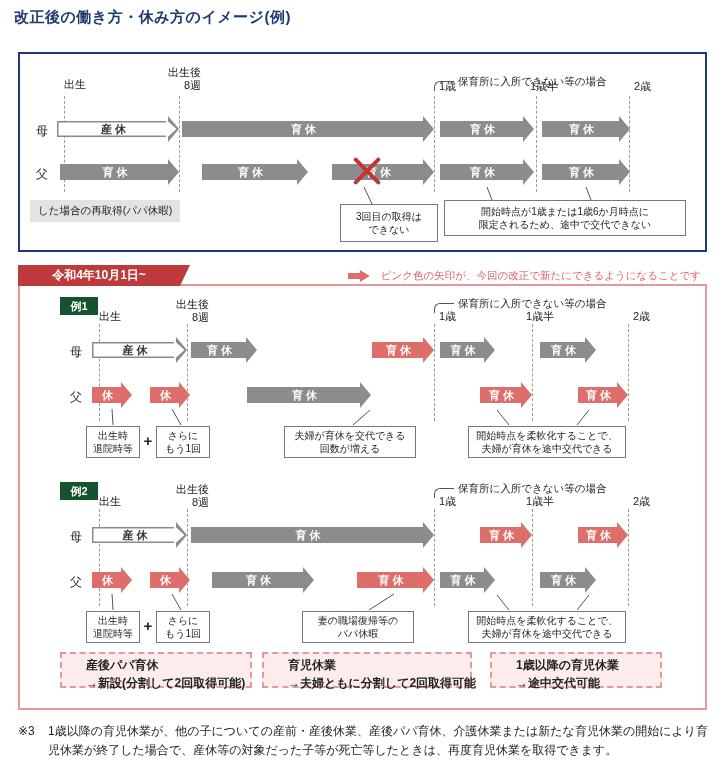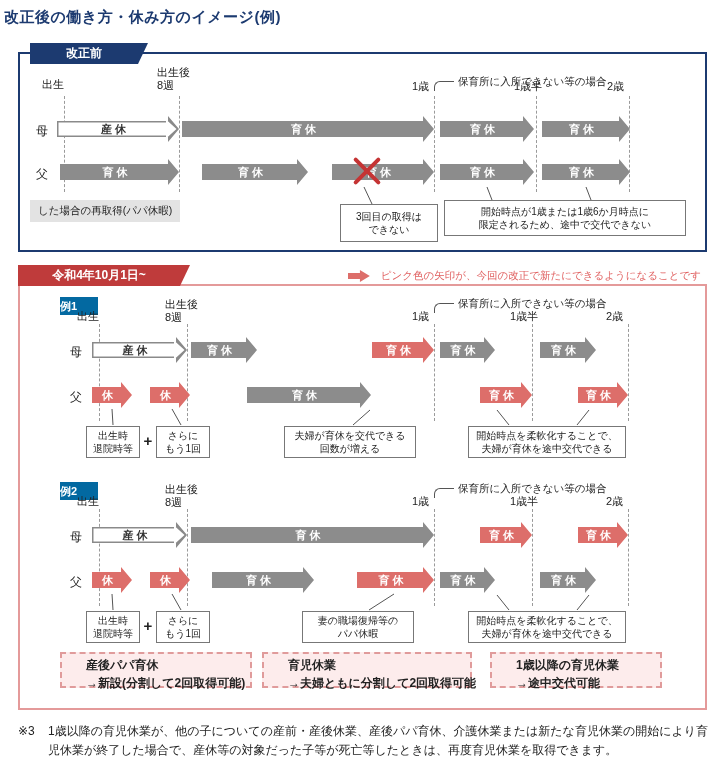--- a/index.html
+++ b/index.html
@@ -1,30 +1,30 @@
 <!DOCTYPE html>
 <html><head>
 <meta charset="utf-8">
 <style>
 *{margin:0;padding:0;box-sizing:border-box}
 body{font-family:"Liberation Sans","DejaVu Sans",sans-serif;background:#fff;color:#222}
 .page{position:relative;width:725px;height:778px;background:#fff;overflow:hidden}
-.title{position:absolute;left:4px;top:8px;font-size:15px;font-weight:bold;color:#1c3a70;letter-spacing:.5px}
+.title{position:absolute;left:14px;top:8px;font-size:15px;font-weight:bold;color:#1c3a70;letter-spacing:.5px}
 .panel{position:absolute;background:#fff}
 #panel-before{left:18px;top:52px;width:689px;height:200px;border:2px solid #1c3a70}
 #panel-after{left:18px;top:284px;width:689px;height:426px;border:2px solid #e49a9a}
 .tab{position:absolute;color:#fff;font-weight:bold;font-size:12px;line-height:21px;text-align:center;clip-path:polygon(0 0,100% 0,calc(100% - 10px) 100%,0 100%);padding-right:10px}
 #tab-before{left:10px;top:-11px;width:118px;height:21px;background:#1c3a70}
 #tab-after{left:-2px;top:-21px;width:172px;height:21px;background:#bf3b3b}
-.ex-tab{position:absolute;width:38px;height:18px;background:#0369a1;color:#fff;font-weight:bold;font-size:11px;line-height:18px;text-align:left}
+.ex-tab{position:absolute;width:38px;height:18px;background:#14532d;color:#fff;font-weight:bold;font-size:11px;line-height:18px;text-align:center}
 .legend{position:absolute;top:-17px;right:4px;display:flex;align-items:center;gap:11px}
 .legend .txt{font-size:10.5px;color:#e06060}
 .mini-arrow{width:22px;height:12px;background:#dd6e6a;clip-path:polygon(0 25%,55% 25%,55% 0,100% 50%,55% 100%,55% 75%,0 75%)}
 .dashline{position:absolute;width:0;border-left:1px dashed #9a9a9a}
-.tl-label{position:absolute;width:44px;text-align:left;font-size:11px;line-height:1.2;color:#222}
+.tl-label{position:absolute;width:44px;text-align:right;font-size:11px;line-height:1.2;color:#222}
 .row-label{position:absolute;font-size:12px;color:#222}
 .arrow{position:absolute;height:26px;display:flex;align-items:center;justify-content:center;padding-right:8px;clip-path:polygon(0 19%,calc(100% - 11px) 19%,calc(100% - 11px) 0,100% 50%,calc(100% - 11px) 100%,calc(100% - 11px) 81%,0 81%)}
 .arrow span{position:relative;z-index:1;font-size:11px;font-weight:bold;letter-spacing:3px;text-indent:2px;color:#fff;white-space:nowrap}
 .arrow.gray{background:#8c8c8c}
 .arrow.pink{background:#dd6e6a}
 .arrow.outline{background:#8a8a8a}
 .arrow.outline::before{content:"";position:absolute;inset:0;background:#fff;clip-path:polygon(1.5px calc(19% + 1.5px),calc(100% - 13px) calc(19% + 1.5px),calc(100% - 13px) 3.5px,calc(100% - 2.5px) 50%,calc(100% - 13px) calc(100% - 3.5px),calc(100% - 13px) calc(81% - 1.5px),1.5px calc(81% - 1.5px))}
 .arrow.outline span{color:#333}
 .cross{position:absolute;width:34px;height:34px}
 .cross::before,.cross::after{content:"";position:absolute;left:-1px;top:15px;width:36px;height:4px;background:#c53434;border-radius:2px}
@@ -42,21 +42,20 @@
 .footnote .marker{flex:0 0 30px}
 .footnote .txt{flex:1}
 </style>
 </head>
 <body>
 
 <div class="page">
   <div class="title">改正後の働き方・休み方のイメージ(例)</div>
 
   <section class="panel" id="panel-before">
-    <div class="tab" id="tab-before">改正前</div>
 
     <div class="dashline" style="left:44px;top:42px;height:96px"></div>
     <div class="dashline" style="left:159px;top:42px;height:96px"></div>
     <div class="dashline" style="left:414px;top:42px;height:96px"></div>
     <div class="dashline" style="left:516px;top:42px;height:96px"></div>
     <div class="dashline" style="left:609px;top:42px;height:96px"></div>
 
     <div class="tl-label" style="left:22px;top:24px">出生</div>
     <div class="tl-label" style="left:137px;top:12px">
       <div>出生後</div>

